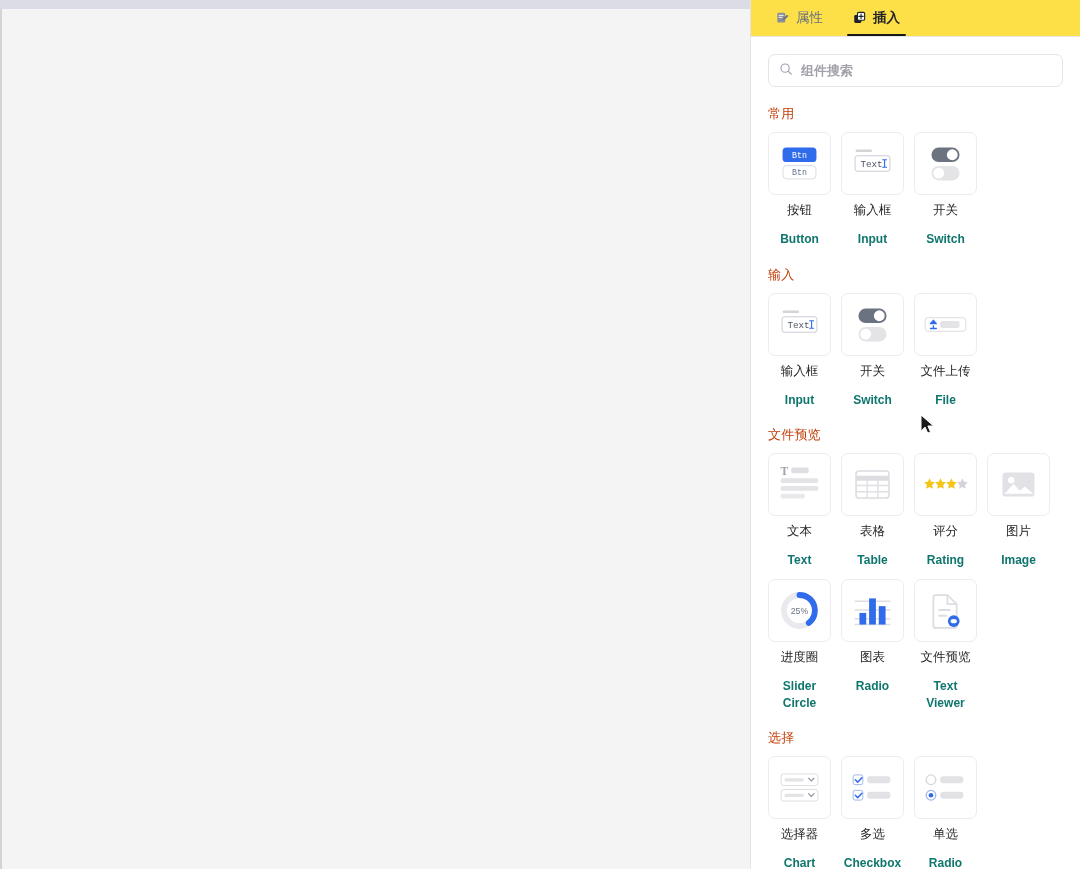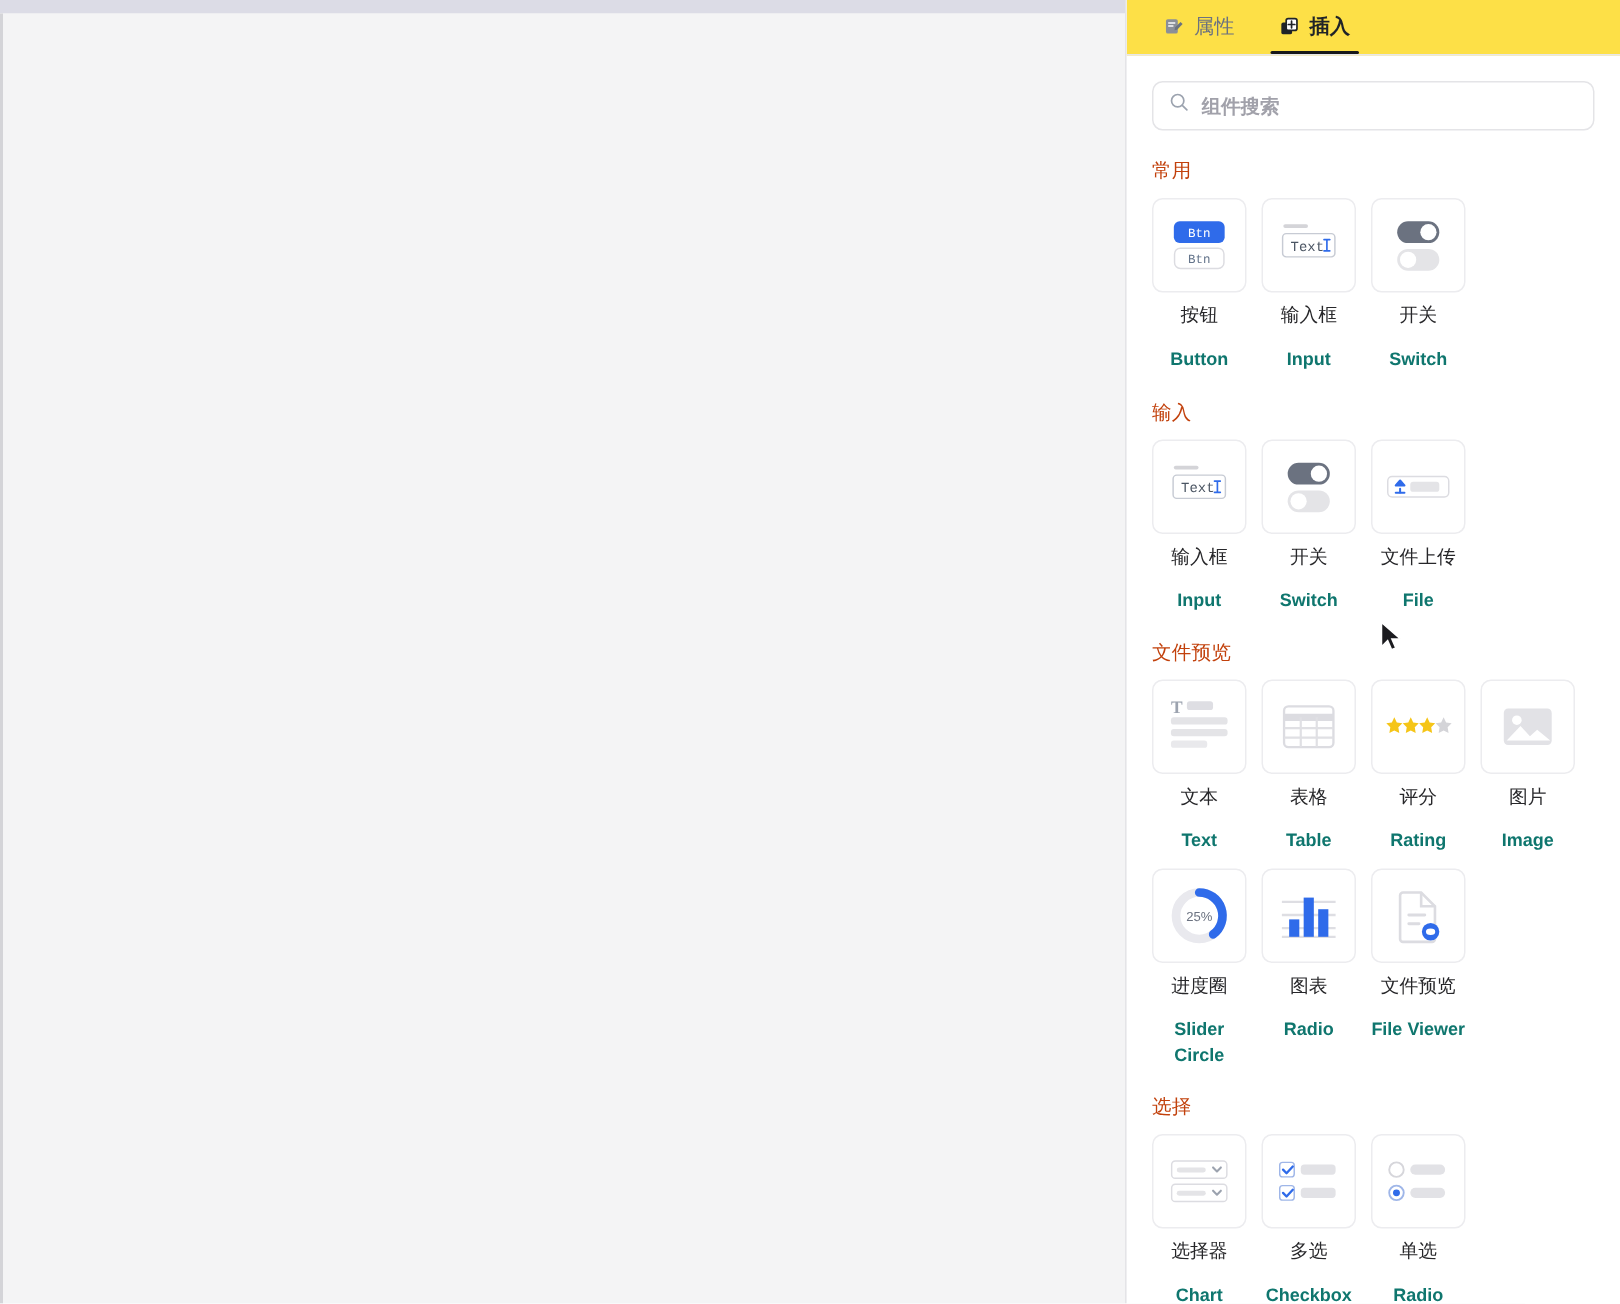--- a/index.html
+++ b/index.html
@@ -361,21 +361,21 @@
             <div class="tile">
               <svg width="63" height="63" viewBox="0 0 63 63">
                 <path d="M21 15.5h12.5L43 25v22.5a2 2 0 0 1-2 2H21a2 2 0 0 1-2-2v-30a2 2 0 0 1 2-2z" fill="#fff" stroke="#dcdce1" stroke-width="1.8"></path>
                 <path d="M33.5 15.5V25H43" fill="none" stroke="#dcdce1" stroke-width="1.8"></path>
                 <path d="M25 31h11M25 37h7" stroke="#dcdce1" stroke-width="2" stroke-linecap="round"></path>
                 <circle cx="40" cy="42.5" r="6" fill="#2f6bea"></circle>
                 <ellipse cx="40" cy="42.5" rx="3.2" ry="2.2" fill="#ffffff"></ellipse>
               </svg>
             </div>
             <div class="card-cn">文件预览</div>
-            <div class="card-en">File Viewer</div>
+            <div class="card-en">Text Viewer</div>
           </div>
 
         </div>
       </div>
 
       <div class="section">
         <div class="section-title">选择</div>
         <div class="grid">
 
           <div class="card">

